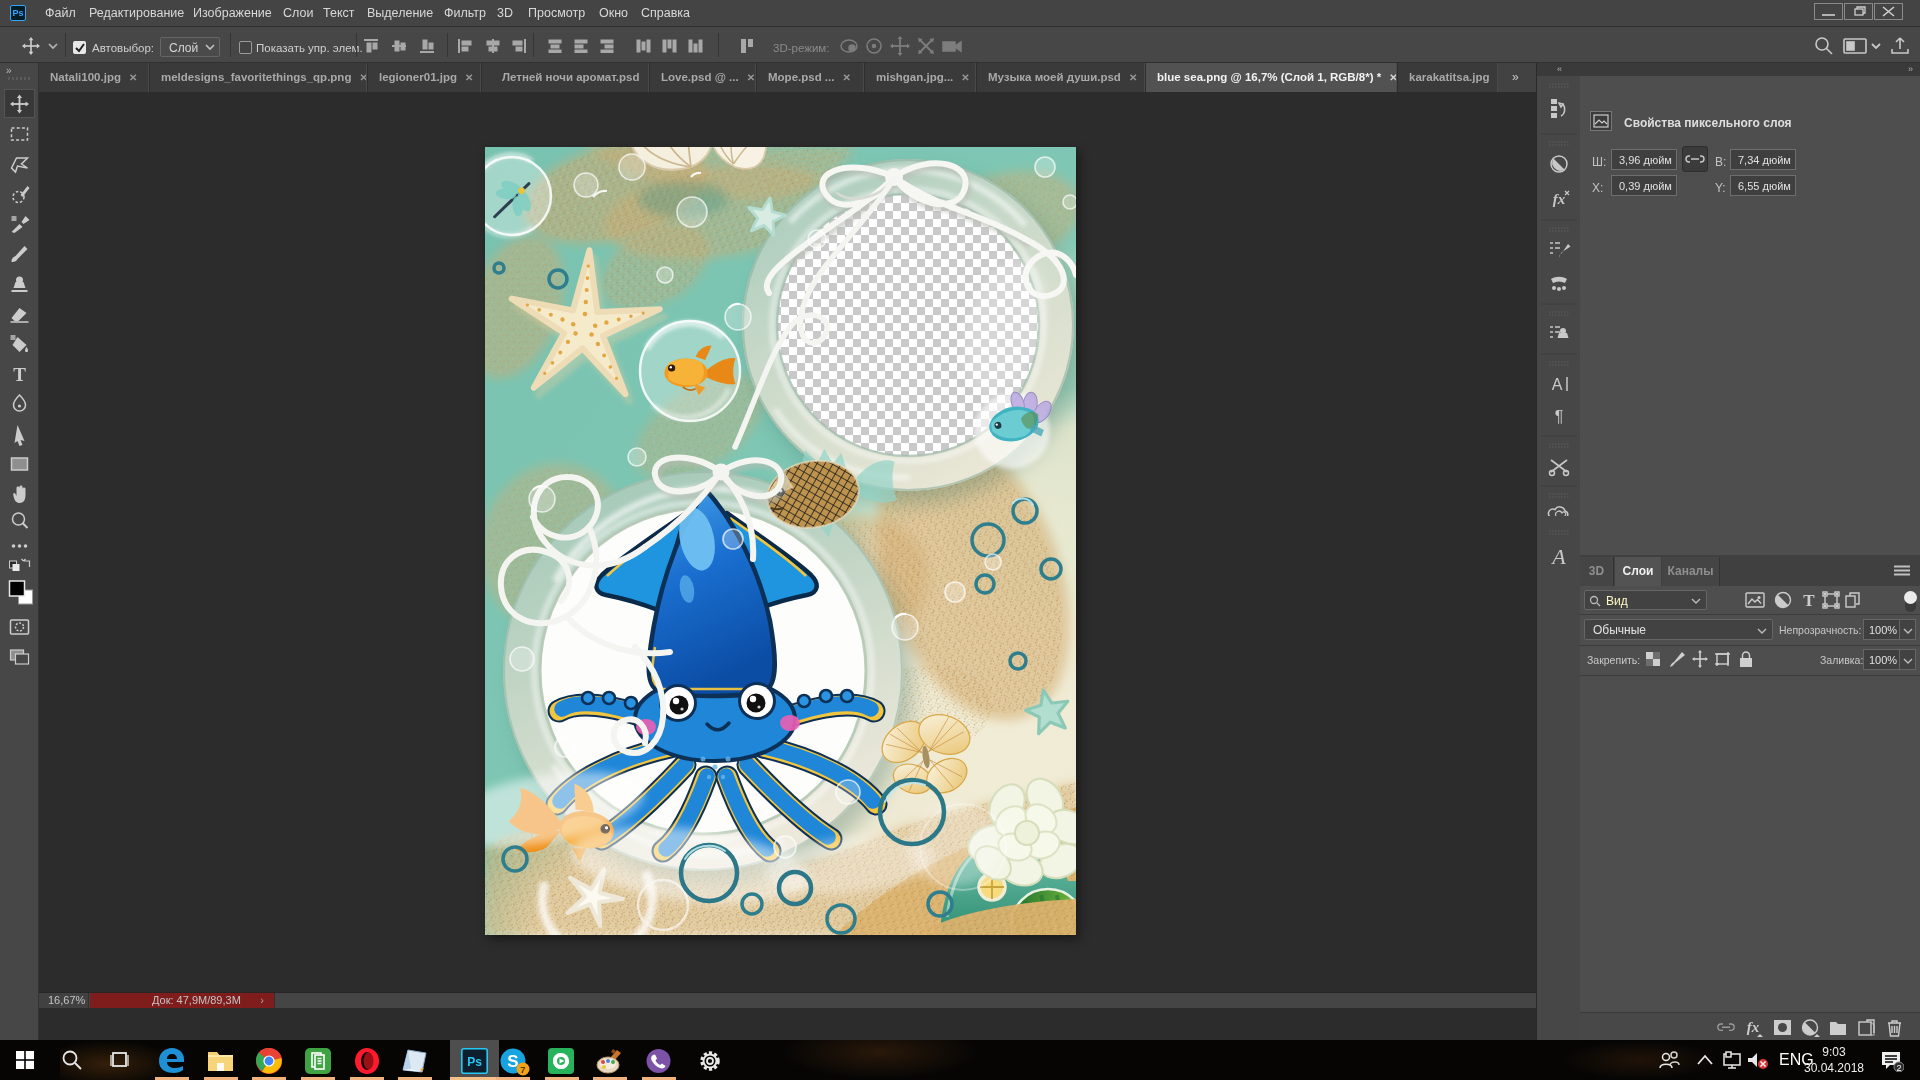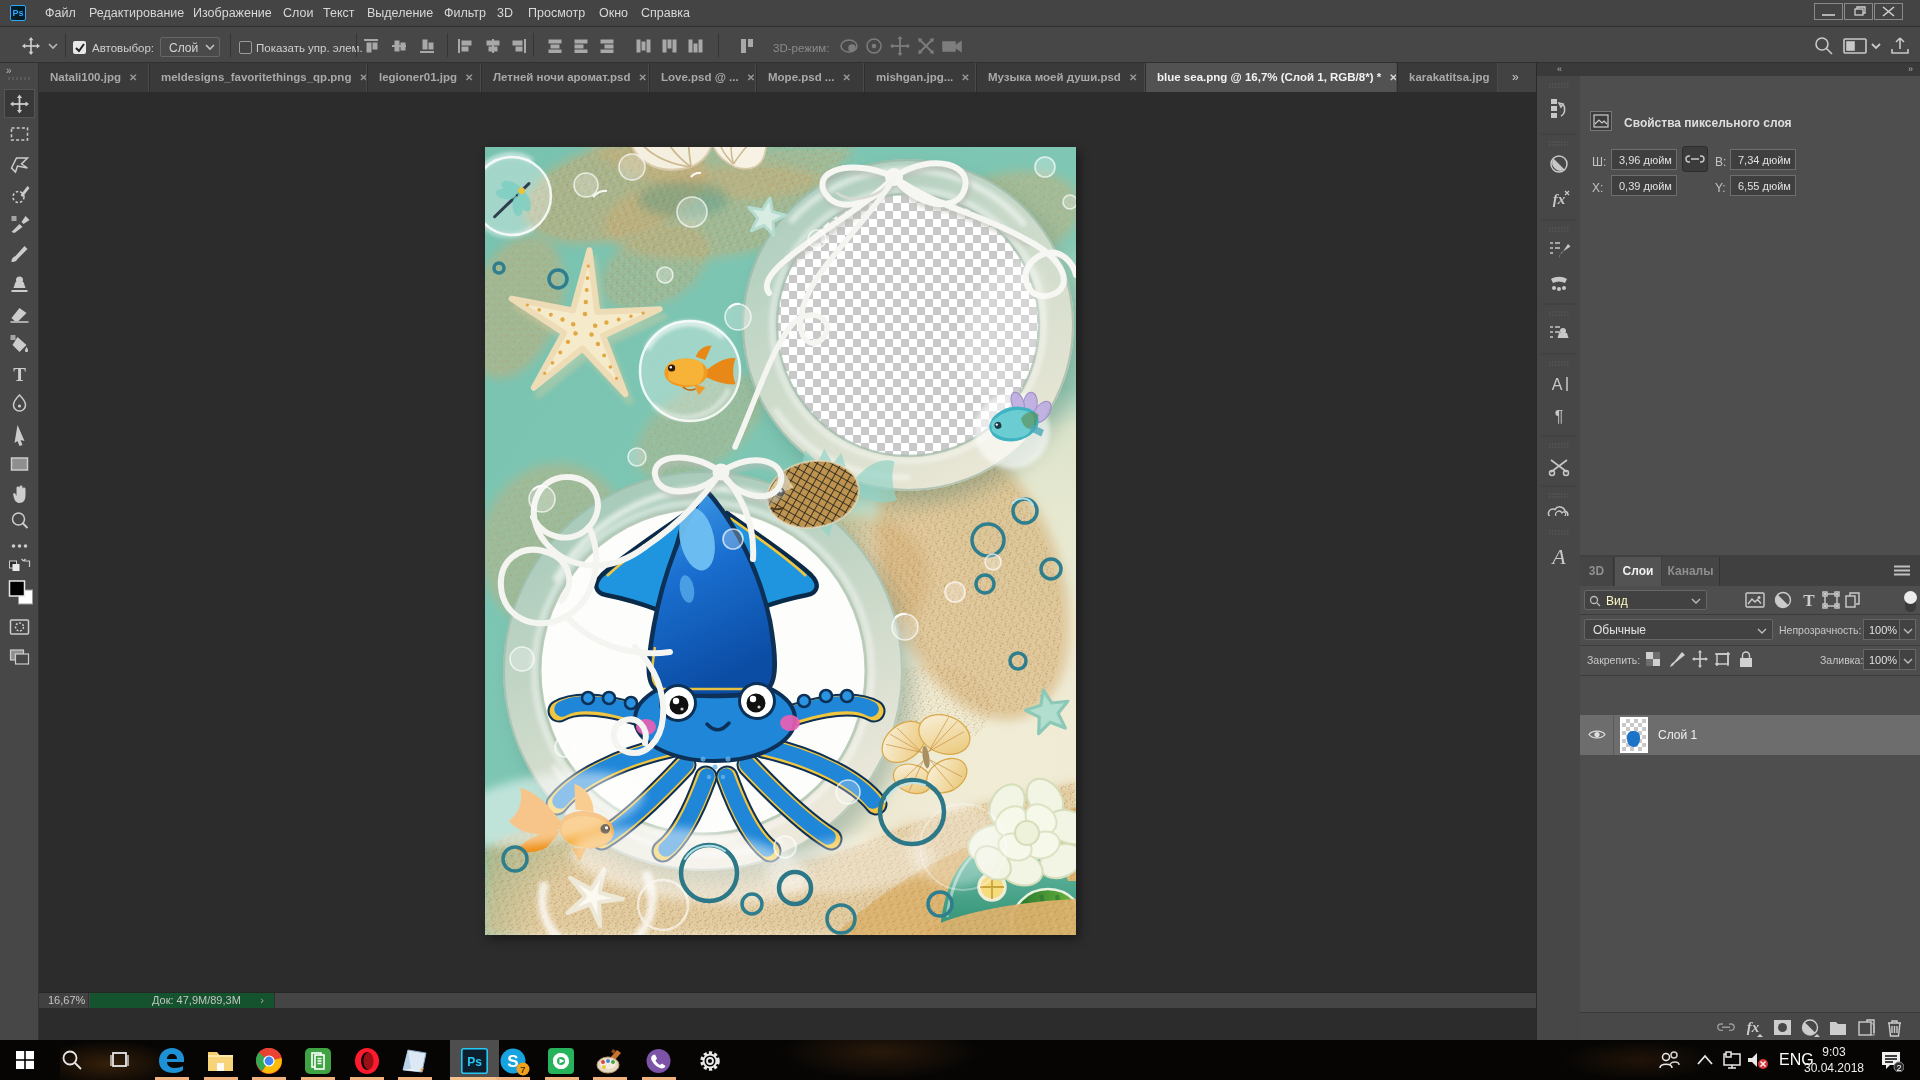--- a/index.html
+++ b/index.html
@@ -189,21 +189,21 @@
         <rect x="35" y="7" width="7" height="8" fill="#c9c9c9"></rect>
   <path d="M60 9 l4 4 4-4" stroke-width="1.8"></path>
   <path d="M80 14 v4 h16 v-4 M88 3 v11 M88 3 l-4 4 M88 3 l4 4"></path>
  </svg>
 </div>
 
 <div class="abs" id="tabstrip">
  <div class="dtab" style="left:39px;width:110px"><span style="margin-left:11px">Natali100.jpg</span><span class="x">✕</span></div>
  <div class="dtab" style="left:150px;width:217px"><span style="margin-left:11px">meldesigns_favoritethings_qp.png</span><span class="x">✕</span></div>
  <div class="dtab" style="left:368px;width:113px"><span style="margin-left:11px">legioner01.jpg</span><span class="x">✕</span></div>
- <div class="dtab" style="left:482px;width:167px"><span style="margin-left:11px">Летней ночи аромат.psd</span><span class="x">✕</span></div>
+ <div class="dtab" style="left:482px;width:167px"><span style="margin-left:20px">Летней ночи аромат.psd</span><span class="x">✕</span></div>
  <div class="dtab" style="left:650px;width:106px"><span style="margin-left:11px">Love.psd @ ...</span><span class="x">✕</span></div>
  <div class="dtab" style="left:757px;width:107px"><span style="margin-left:11px">Море.psd ...</span><span class="x">✕</span></div>
  <div class="dtab" style="left:865px;width:111px"><span style="margin-left:11px">mishgan.jpg...</span><span class="x">✕</span></div>
  <div class="dtab" style="left:977px;width:168px"><span style="margin-left:11px">Музыка моей души.psd</span><span class="x">✕</span></div>
  <div class="dtab act" style="left:1146px;width:251px"><span style="margin-left:11px">blue sea.png @ 16,7% (Слой 1, RGB/8*) *</span><span class="x" style="color:#d8d8d8">✕</span></div>
  <div class="dtab" style="left:1398px;width:100px"><span style="margin-left:11px">karakatitsa.jpg</span></div>
  <div class="abs" style="left:1498px;top:0;width:38px;height:29px;background:#424242"></div>
       <div class="abs" style="left:1512px;top:7px;color:#c9c9c9;font-size:12px">»</div>
 </div>
 
@@ -870,21 +870,21 @@
  </g>
 </g>
 <path d="M430 788 C 470 765 530 755 591 752 L 591 788 z" fill="#dcb26e" opacity=".95"></path>
 <path d="M430 788 C 470 765 530 755 591 752 L 591 788 z" fill="url(#grain)"></path>
 <path d="M430 788 C 470 765 530 755 591 752 L 591 788 z" fill="url(#grain2)" opacity=".7"></path>
 </svg>
 </div>
 
 <div class="abs" id="statusbar">
  <div class="abs" style="left:0;top:0;width:50px;height:15px;background:#414141;border-right:1px solid #303030;padding-left:9px;line-height:15px">16,67%</div>
- <div class="abs" style="left:51px;top:0;width:185px;height:15px;background:#14532d;border-right:1px solid #303030;line-height:15px"><span style="margin-left:62px">Док: 47,9М/89,3М</span><span style="position:absolute;right:10px;color:#a8a8a8">›</span></div>
+ <div class="abs" style="left:51px;top:0;width:185px;height:15px;background:#7f1d1d;border-right:1px solid #303030;line-height:15px"><span style="margin-left:62px">Док: 47,9М/89,3М</span><span style="position:absolute;right:10px;color:#a8a8a8">›</span></div>
 </div>
 
 
 <div class="abs" id="iconstrip">
  <div class="abs" style="left:0;top:0;width:44px;height:13px;background:#3a3a3a;color:#b0b0b0;font-size:9px;text-align:center;line-height:13px;letter-spacing:-1px">«</div>
  <svg class="abs" style="left:0;top:13px" width="44" height="440" viewBox="0 0 44 440" fill="none" stroke="#c8c8c8" stroke-width="1.5">
   <g stroke="#5e5e5e" stroke-width="1">
           <path d="M12 8 h20 M12 11 h20" stroke-dasharray="1.5 1.5"></path>
         </g>
   <g transform="translate(22,32)">
@@ -1085,31 +1085,20 @@
    </svg>
    <div class="abs" style="left:240px;top:68px;color:#c8c8c8;font-size:10.5px">Заливка:</div>
    <div class="fld" style="left:283px;top:63px;width:37px;height:21px;line-height:20px;border-color:#666"><span style="margin-left:5px">100%</span></div>
    <div class="abs" style="left:320px;top:63px;width:16px;height:21px;background:#424242;border:1px solid #666;border-left:none">
           <svg style="position:absolute;left:3px;top:8px" width="10" height="7">
             <path d="M1 1 l4 4 4-4" stroke="#bbb" stroke-width="1.4" fill="none"></path>
           </svg>
         </div>
    <div class="abs" style="left:0;top:89px;width:340px;height:1px;background:#3c3c3c"></div>
 
-   <div class="abs" style="left:0;top:129px;width:340px;height:40px;background:#6d6d6d">
-     <svg class="abs" style="left:8px;top:13px" width="18" height="13" viewBox="0 0 18 13">
-            <path d="M1 6.5 C4 2 14 2 17 6.5 C14 11 4 11 1 6.5z" fill="none" stroke="#ddd" stroke-width="1.3"></path>
-            <circle cx="9" cy="6.5" r="2.6" fill="#ddd"></circle>
-          </svg>
-     <div class="abs" style="left:33px;top:0;width:1px;height:40px;background:#5a5a5a"></div>
-     <div class="abs" style="left:42px;top:4px;width:24px;height:32px;background:conic-gradient(#c8c8c8 0 25%,#fff 0 50%,#c8c8c8 0 75%,#fff 0) 0 0/8px 8px;outline:2px solid #fff">
-        <div class="abs" style="left:5px;top:12px;width:13px;height:16px;background:#1b74c8;border-radius:40% 40% 50% 50%"></div>
-     </div>
-     <div class="abs" style="left:78px;top:13px;color:#f0f0f0;font-size:12px">Слой 1</div>
-   </div>
 
    <div class="abs" style="left:0;top:426px;width:340px;height:28px;background:#484848;border-top:1px solid #3a3a3a">
     <svg style="position:absolute;left:135px;top:5px" width="200" height="19" viewBox="0 0 200 19" fill="none" stroke="#cccccc" stroke-width="1.4">
      <g stroke="#999">
               <path d="M8 6 h-2 a3.2 3.2 0 0 0 0 6.4 h2 M14 6 h2 a3.2 3.2 0 0 1 0 6.4 h-2 M7 9.2 h8"></path>
             </g>
      <g transform="translate(30,0)">
               <text x="8" y="14" font-size="15" font-style="italic" font-weight="bold" fill="#ccc" stroke="none" text-anchor="middle" font-family="Liberation Serif,serif">fx</text>
               <path d="M15 16 l3 3 h-6z" fill="#ccc" stroke="none"></path>
             </g>

